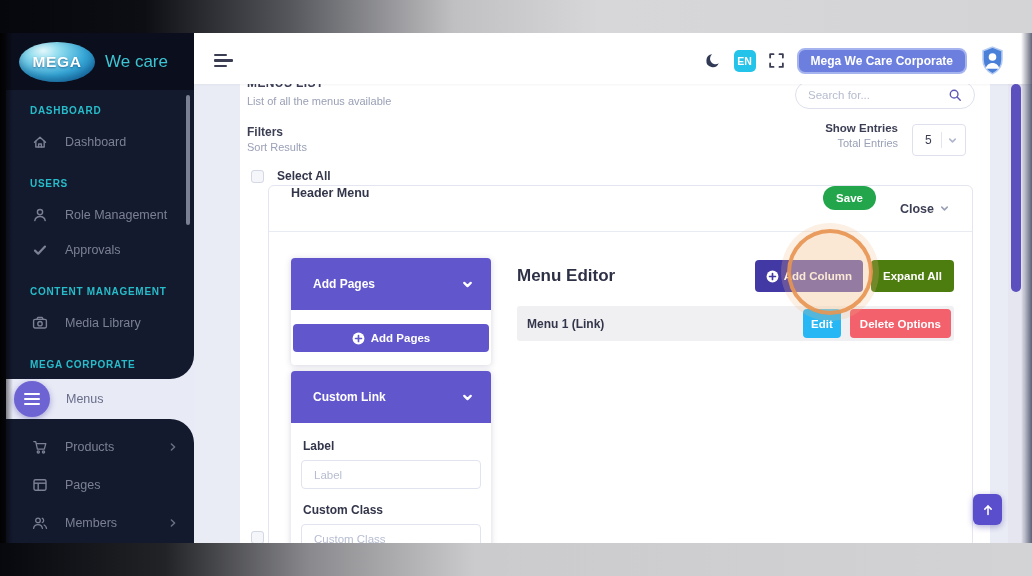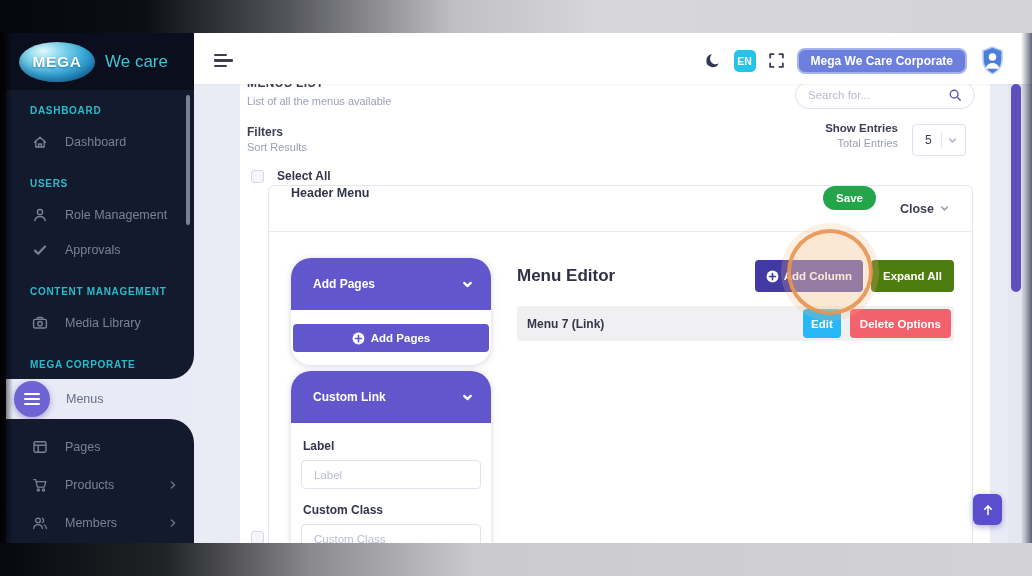--- a/index.html
+++ b/index.html
@@ -92,21 +92,21 @@
     border:1px solid #e3e6f0; border-radius:6px; background:#fff; }
   .card-head { height:46px; border-bottom:1px solid #e9ebf2; display:flex; padding:0 22px; }
   .card-head .title { font-size:12.5px; font-weight:bold; color:#33364a; margin-right:auto; }
   .save-btn { height:24px; padding:0 13px; border-radius:12px; background:#23a64b; color:#fff;
     font-size:11.5px; font-weight:bold; display:flex; align-items:center; cursor:pointer; border:none; font-family:inherit; }
   .close-toggle { margin-left:24px; display:flex; align-items:center; gap:5px; cursor:pointer; }
   .close-toggle .lbl { font-size:12.5px; font-weight:bold; color:#3c3f54; }
   .card-body { display:flex; padding:26px 18px 0 22px; gap:26px; }
 
   .left-col { width:200px; flex:none; }
-  .accordion { border-radius:20px; overflow:hidden; background:#fff; box-shadow:0 1px 6px rgba(70,70,120,.22); margin-bottom:6px; }
+  .accordion { border-radius:4px; overflow:hidden; background:#fff; box-shadow:0 1px 6px rgba(70,70,120,.22); margin-bottom:6px; }
   .acc-head { height:52px; background:#6156cb; display:flex; align-items:center; padding:0 17px 0 22px; cursor:pointer; }
   .acc-head .lbl { color:#fff; font-size:12px; font-weight:bold; margin-right:auto; }
   .acc-body1 { padding:14px 2px 13px; }
   .inner-btn { width:100%; height:28px; border:none; border-radius:4px; background:#6156cb; color:#fff;
     font-size:11.5px; font-weight:bold; display:flex; align-items:center; justify-content:center; gap:6px;
     cursor:pointer; font-family:inherit; }
   .acc-body2 { padding:16px 10px 18px; }
   .field-label { font-size:12px; font-weight:bold; color:#33364a; margin:0 0 7px 2px; }
   .field-label.mt { margin-top:14px; }
   .text-input { width:100%; height:29px; border:1px solid #e1e4ef; border-radius:4px; padding:0 12px;
@@ -189,39 +189,39 @@
           <div class="sec mt">MEGA CORPORATE</div>
         </div>
         <div class="nav-active">
           <div class="active-circle">
               <i></i>
             </div>
           <span class="lbl">Menus</span>
         </div>
         <div class="nav-bottom">
           <div class="itm">
-            <svg width="16" height="16" viewBox="0 0 16 16" fill="none" stroke="#7c8095" stroke-width="1.4" stroke-linejoin="round">
-                <rect x="2" y="2.8" width="12" height="10.4" rx="1.4"></rect>
-                <path d="M2 6.2h12"></path>
-                <path d="M6.2 6.2v7"></path>
-              </svg>
-            <span>Pages</span>
-          </div>
-          <div class="itm">
             <svg width="16" height="16" viewBox="0 0 16 16" fill="none" stroke="#7c8095" stroke-width="1.3" stroke-linecap="round" stroke-linejoin="round">
                 <path d="M1.8 2.6h1.9l1.7 7.6h6.9l1.5-5.6H4.3"></path>
                 <circle cx="6.3" cy="12.9" r="1.1"></circle>
                 <circle cx="11.5" cy="12.9" r="1.1"></circle>
               </svg>
             <span>Products</span>
             <span class="chev">
                 <svg width="10" height="10" viewBox="0 0 10 10" fill="none" stroke="#6a6f86" stroke-width="1.5" stroke-linecap="round" stroke-linejoin="round">
                   <path d="M3.4 2l3.2 3-3.2 3"></path>
                 </svg>
               </span>
+          </div>
+          <div class="itm">
+            <svg width="16" height="16" viewBox="0 0 16 16" fill="none" stroke="#7c8095" stroke-width="1.4" stroke-linejoin="round">
+                <rect x="2" y="2.8" width="12" height="10.4" rx="1.4"></rect>
+                <path d="M2 6.2h12"></path>
+                <path d="M6.2 6.2v7"></path>
+              </svg>
+            <span>Pages</span>
           </div>
           <div class="itm">
             <svg width="16" height="16" viewBox="0 0 16 16" fill="none" stroke="#7c8095" stroke-width="1.3" stroke-linecap="round">
                 <circle cx="6" cy="5.4" r="2.3"></circle>
                 <path d="M1.6 13.3c.5-2.5 2.4-3.6 4.4-3.6s3.9 1.1 4.4 3.6"></path>
                 <path d="M10.3 3.3a2.3 2.3 0 0 1 0 4.2"></path>
                 <path d="M12.1 10c1.3.6 2.1 1.7 2.4 3.3"></path>
               </svg>
             <span>Members</span>
             <span class="chev">
@@ -354,21 +354,21 @@
                 <button class="btn add-column-btn">
                   <svg width="13" height="13" viewBox="0 0 14 14">
                       <circle cx="7" cy="7" r="6.4" fill="#fff"></circle>
                       <path d="M7 3.8v6.4M3.8 7h6.4" stroke="#4239a4" stroke-width="1.8" stroke-linecap="round"></path>
                     </svg>
                   <span>Add Column</span>
                 </button>
                 <button class="btn expand-btn">Expand All</button>
               </div>
               <div class="menu-row">
-                <span class="lbl">Menu 7 (Link)</span>
+                <span class="lbl">Menu 1 (Link)</span>
                 <button class="btn edit-btn">Edit</button>
                 <button class="btn delete-btn">Delete Options</button>
               </div>
             </div>
           </div>
         </div>
 
         <div class="checkbox bottom-check"></div>
       </div>
 

